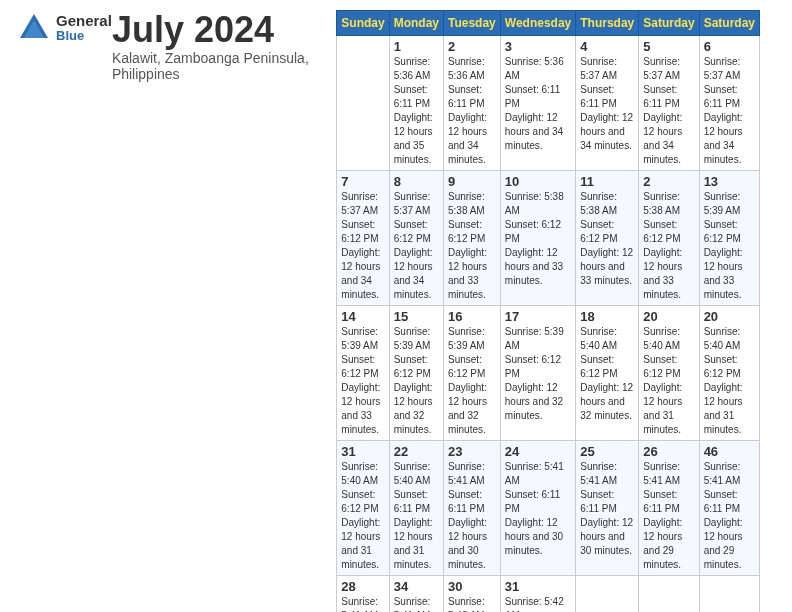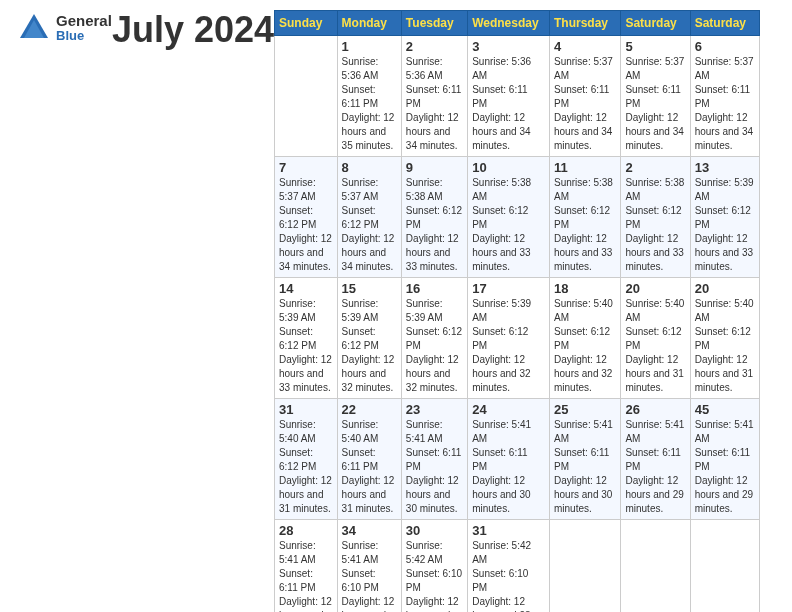--- a/index.html
+++ b/index.html
@@ -112,20 +112,21 @@
         <polygon points="18,4 32,28 4,28" fill="#2a6db5"></polygon>
         <polygon points="18,10 28,28 8,28" fill="#5aa0e0" opacity="0.5"></polygon>
       </svg>
       <div class="logo-text">
         <span class="logo-general">General</span>
         <span class="logo-blue">Blue</span>
       </div>
     </div>
     <div class="title-area">
       <div class="month-title">July 2024</div>
+      <div class="location">Kalawit, Zamboanga Peninsula, Philippines</div>
     </div>
   </div>
 
   <table class="calendar">
     <thead>
       <tr>
       <th>Sunday</th>
           <th>Monday</th>
           <th>Tuesday</th>
           <th>Wednesday</th>
@@ -241,21 +242,21 @@
           </td>
           <td>
             <span class="day-number">25</span>
             <div class="day-info">Sunrise: 5:41 AM<br>Sunset: 6:11 PM<br>Daylight: 12 hours and 30 minutes.</div>
           </td>
           <td>
             <span class="day-number">26</span>
             <div class="day-info">Sunrise: 5:41 AM<br>Sunset: 6:11 PM<br>Daylight: 12 hours and 29 minutes.</div>
           </td>
           <td>
-            <span class="day-number">45</span>
+            <span class="day-number">46</span>
             <div class="day-info">Sunrise: 5:41 AM<br>Sunset: 6:11 PM<br>Daylight: 12 hours and 29 minutes.</div>
           </td>
         </tr>
         <tr>
           <td>
             <span class="day-number">28</span>
             <div class="day-info">Sunrise: 5:41 AM<br>Sunset: 6:11 PM<br>Daylight: 12 hours and 29 minutes.</div>
           </td>
           <td>
             <span class="day-number">34</span>

